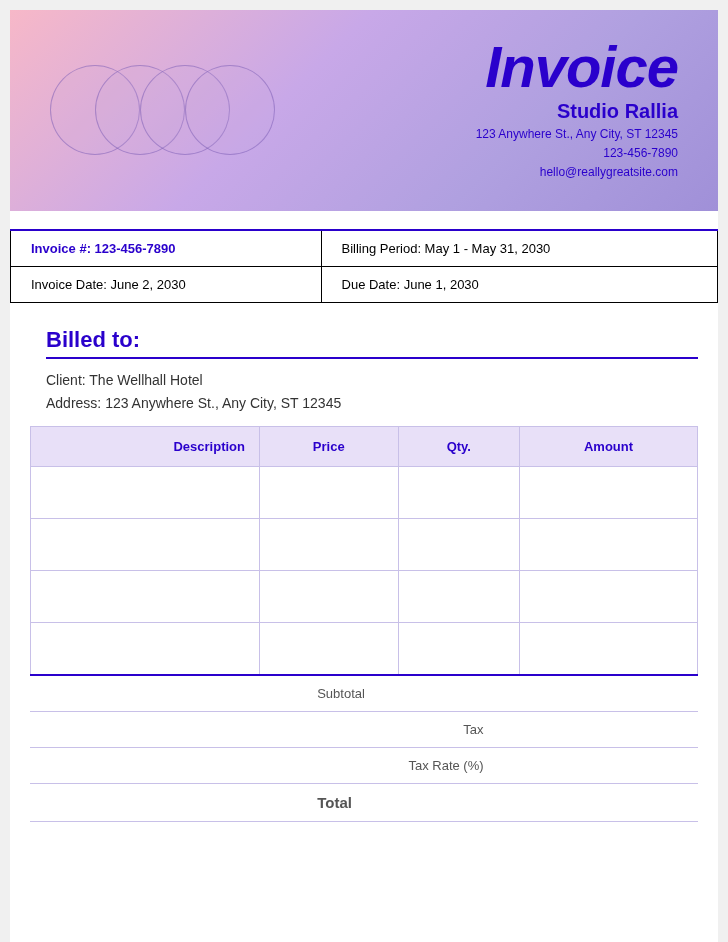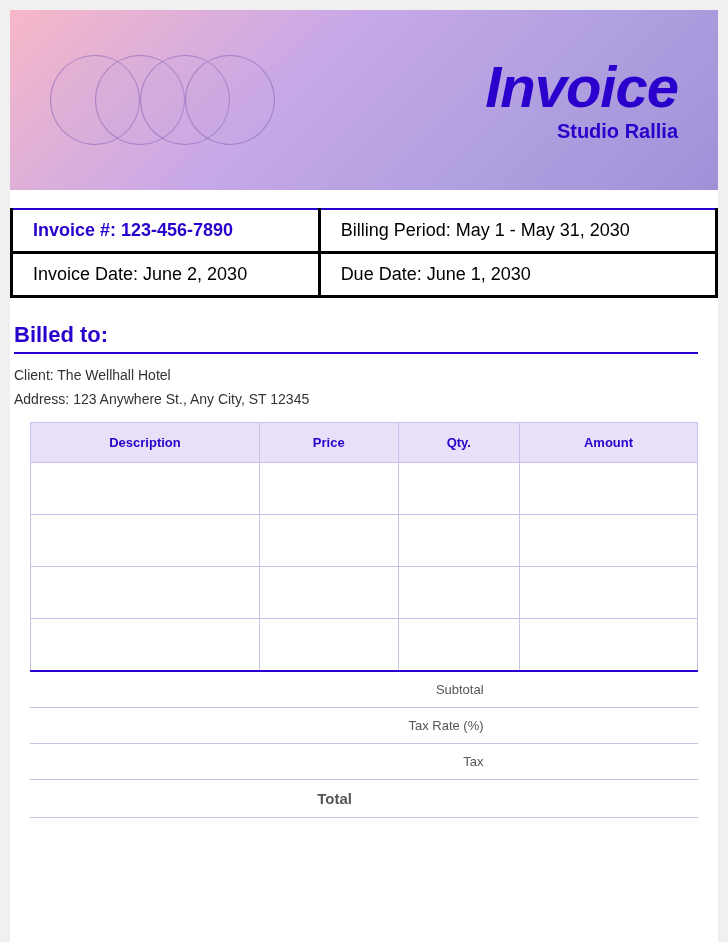--- a/index.html
+++ b/index.html
@@ -78,40 +78,40 @@
       color: #2a00cc;
       line-height: 1.6;
       margin-top: 2px;
     }
 
     
     .info-table {
       width: 100%;
       border-collapse: collapse;
       margin-top: 18px;
-      font-size: 18px;
+      font-size: 13px;
     }
 
     .info-table td {
       padding: 10px 20px;
-      border: 3px solid #000000;
+      border: 1px solid #000000;
     }
 
     .info-table tr:first-child td {
       border-top: 2px solid #2a00cc;
     }
 
     .info-label-bold {
       font-weight: 700;
       color: #2a00cc;
     }
 
     
     .billed-section {
-      padding: 24px 20px 10px 4px;
+      padding: 24px 20px 10px 36px;
     }
 
     .billed-title {
       font-size: 22px;
       font-weight: 900;
       color: #2a00cc;
       border-bottom: 2px solid #2a00cc;
       padding-bottom: 4px;
       margin-bottom: 10px;
     }
@@ -131,21 +131,21 @@
     .items-table thead tr th {
       background: #e8e0f8;
       color: #2a00cc;
       font-weight: 700;
       padding: 12px 14px;
       text-align: center;
       border: 1px solid #c8c0e8;
     }
 
     .items-table thead tr th:first-child {
-      text-align: center;
+      text-align: right;
     }
 
     .items-table tbody tr td {
       padding: 18px 14px;
       border-bottom: 1px solid #c8c0e8;
       border-left: 1px solid #c8c0e8;
       border-right: 1px solid #c8c0e8;
     }
 
     .items-table tbody tr:last-child td {
@@ -199,20 +199,25 @@
   <div class="header">
     <div class="header-circles">
       <div class="circle"></div>
       <div class="circle"></div>
       <div class="circle"></div>
       <div class="circle"></div>
     </div>
     <div class="header-right">
       <div class="invoice-title">Invoice</div>
       <div class="company-name">Studio Rallia</div>
+      <div class="company-details">
+        <span>123 Anywhere St., Any City, ST 12345</span><br>
+        <span>123-456-7890</span><br>
+        <span>hello@reallygreatsite.com</span>
+      </div>
     </div>
   </div>
 
   <table class="info-table">
     <tbody>
         <tr>
       <td>
         <span class="info-label-bold">Invoice #: 123-456-7890</span>
       </td>
       <td>
@@ -273,31 +278,31 @@
           <td>&nbsp;</td>
           <td>&nbsp;</td>
         </tr>
       </tbody>
     </table>
 
     <table class="summary-table">
       <tbody>
           <tr>
         <td style="width: 40%;"></td>
-        <td class="summary-label" style="width: 30%; text-align: right; color: rgb(85, 85, 85); padding-right: 14px;">Subtotal</td>
+        <td class="summary-label" style="width: 30%; text-align: left; color: rgb(85, 85, 85); padding-right: 14px;">Subtotal</td>
+        <td style="width: 30%;">&nbsp;</td>
+      </tr>
+      <tr>
+        <td style="width: 40%;"></td>
+        <td class="summary-label" style="width: 30%; text-align: right; color: rgb(85, 85, 85); padding-right: 14px;">Tax</td>
         <td style="width: 30%;">&nbsp;</td>
       </tr>
       <tr>
         <td style="width: 40%;"></td>
         <td class="summary-label" style="width: 30%; text-align: right; color: rgb(85, 85, 85); padding-right: 14px;">Tax Rate (%)</td>
-        <td style="width: 30%;">&nbsp;</td>
-      </tr>
-      <tr>
-        <td style="width: 40%;"></td>
-        <td class="summary-label" style="width: 30%; text-align: right; color: rgb(85, 85, 85); padding-right: 14px;">Tax</td>
         <td style="width: 30%;">&nbsp;</td>
       </tr>
       <tr class="total-row">
         <td style="width: 40%;"></td>
         <td class="summary-label" style="width: 30%; text-align: left; color: rgb(85, 85, 85); padding-right: 14px;">Total</td>
         <td style="width: 30%;">&nbsp;</td>
       </tr>
     </tbody>
       </table>
   </div>

